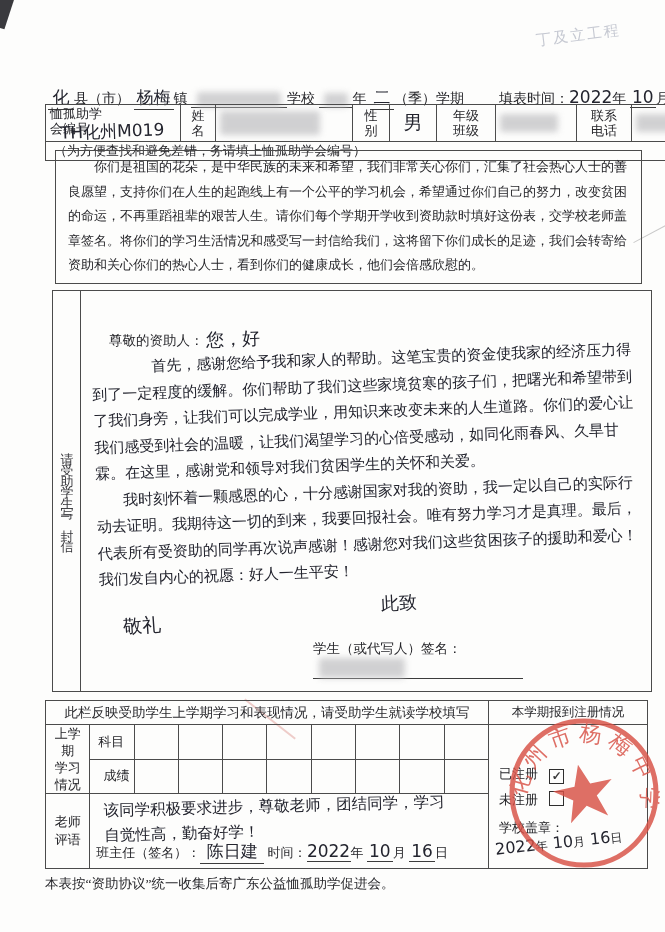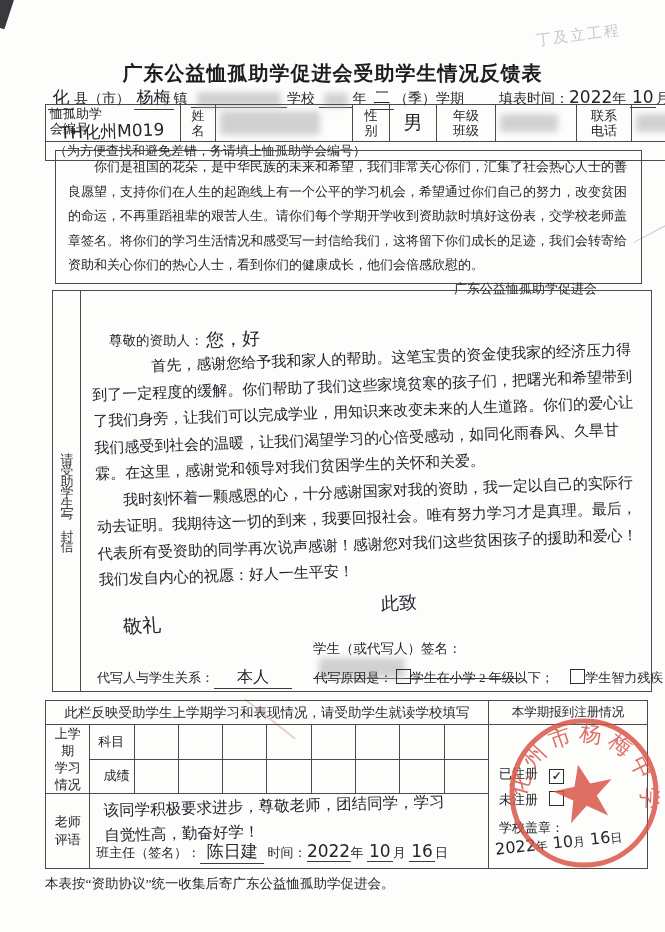--- a/index.html
+++ b/index.html
@@ -79,21 +79,20 @@
 <body>
 
 <div class="page">
 
   <div class="corner"></div>
   <div class="scanline" style="top:228px;left:630px;"></div>
   <div class="redline" style="top:718px;left:238px;"></div>
 
   <div class="pencil-note pencil">丁及立工程</div>
 
-  <div class="title">广东公益恤孤助学促进会受助学生情况反馈表</div>
 
   <div class="info-line printed">
     <span class="blank" style="min-width:26px;"><span class="hw">化</span></span><span>县（市）</span>
     <span class="blank" style="min-width:40px;"><span class="hw">杨梅</span></span><span>镇</span>
     <span class="blank" style="min-width:96px;"><span class="blur" style="width:84px;height:15px;"></span></span><span>学校</span>
     <span class="blank" style="min-width:34px;"><span class="blur" style="width:24px;height:14px;"></span></span><span>年</span>
     <span class="blank" style="min-width:24px;"><span class="hw">二</span></span><span>（季）学期</span>
     <span style="display:inline-block;width:28px;"></span>
     <span>填表时间：</span><span class="hw">2022</span><span>年</span>
     <span class="blank" style="min-width:26px;"><span class="hw">10</span></span><span>月</span>
@@ -118,49 +117,40 @@
     </tr>
     <tr>
       <td colspan="9" class="note-td">（为方便查找和避免差错，务请填上恤孤助学会编号）</td>
     </tr>
   </tbody>
     </table>
 
   <div class="msg-box">
     <div class="msg-body printed">
       <p>你们是祖国的花朵，是中华民族的未来和希望，我们非常关心你们，汇集了社会热心人士的善良愿望，支持你们在人生的起跑线上有一个公平的学习机会，希望通过你们自己的努力，改变贫困的命运，不再重蹈祖辈的艰苦人生。请你们每个学期开学收到资助款时填好这份表，交学校老师盖章签名。将你们的学习生活情况和感受写一封信给我们，这将留下你们成长的足迹，我们会转寄给资助和关心你们的热心人士，看到你们的健康成长，他们会倍感欣慰的。</p>
-      <div class="msg-sign">广东公益恤孤助学促进会</div>
     </div>
   </div>
 
   <div class="letter-box">
     <div class="letter-side">
       <span>请受助学生写一封信</span>
     </div>
     <div class="letter-main">
       <div class="salutation printed">
         <span>尊敬的资助人：</span><span class="hw">您，好</span>
       </div>
       <div class="letter-hw hw">
         <p class="p1">首先，感谢您给予我和家人的帮助。这笔宝贵的资金使我家的经济压力得到了一定程度的缓解。你们帮助了我们这些家境贫寒的孩子们，把曙光和希望带到了我们身旁，让我们可以完成学业，用知识来改变未来的人生道路。你们的爱心让我们感受到社会的温暖，让我们渴望学习的心倍受感动，如同化雨春风、久旱甘霖。在这里，感谢党和领导对我们贫困学生的关怀和关爱。</p>
         <p class="p2">我时刻怀着一颗感恩的心，十分感谢国家对我的资助，我一定以自己的实际行动去证明。我期待这一切的到来，我要回报社会。唯有努力学习才是真理。最后，代表所有受资助的同学再次说声感谢！感谢您对我们这些贫困孩子的援助和爱心！我们发自内心的祝愿：好人一生平安！</p>
       </div>
       <div class="zhi hw">此致</div>
       <div class="li hw">敬礼</div>
       <div class="sig-line printed">
         <span>学生（或代写人）签名：</span><span class="blank" style="min-width:210px;text-align:left;"><span class="blur" style="width:86px;height:20px;margin-left:6px;"></span></span>
       </div>
-      <div class="rel-line printed">
-        <span>代写人与学生关系：</span><span class="blank" style="min-width:78px;"><span class="hw">本人</span></span>
-        <span style="display:inline-block;width:16px;"></span>
-        <span>代写原因是：</span>
-        <span class="cb"></span><span>学生在小学 2 年级以下；</span>
-        <span style="display:inline-block;width:10px;"></span>
-        <span class="cb"></span><span>学生智力残疾</span>
-      </div>
     </div>
   </div>
 
   <table class="school-table">
     <tbody>
         <tr>
       <td colspan="10" class="st-header">此栏反映受助学生上学期学习和表现情况，请受助学生就读学校填写</td>
       <td class="st-header" style="width:150px;font-size:12.5px;">本学期报到注册情况</td>
     </tr>
     <tr>

